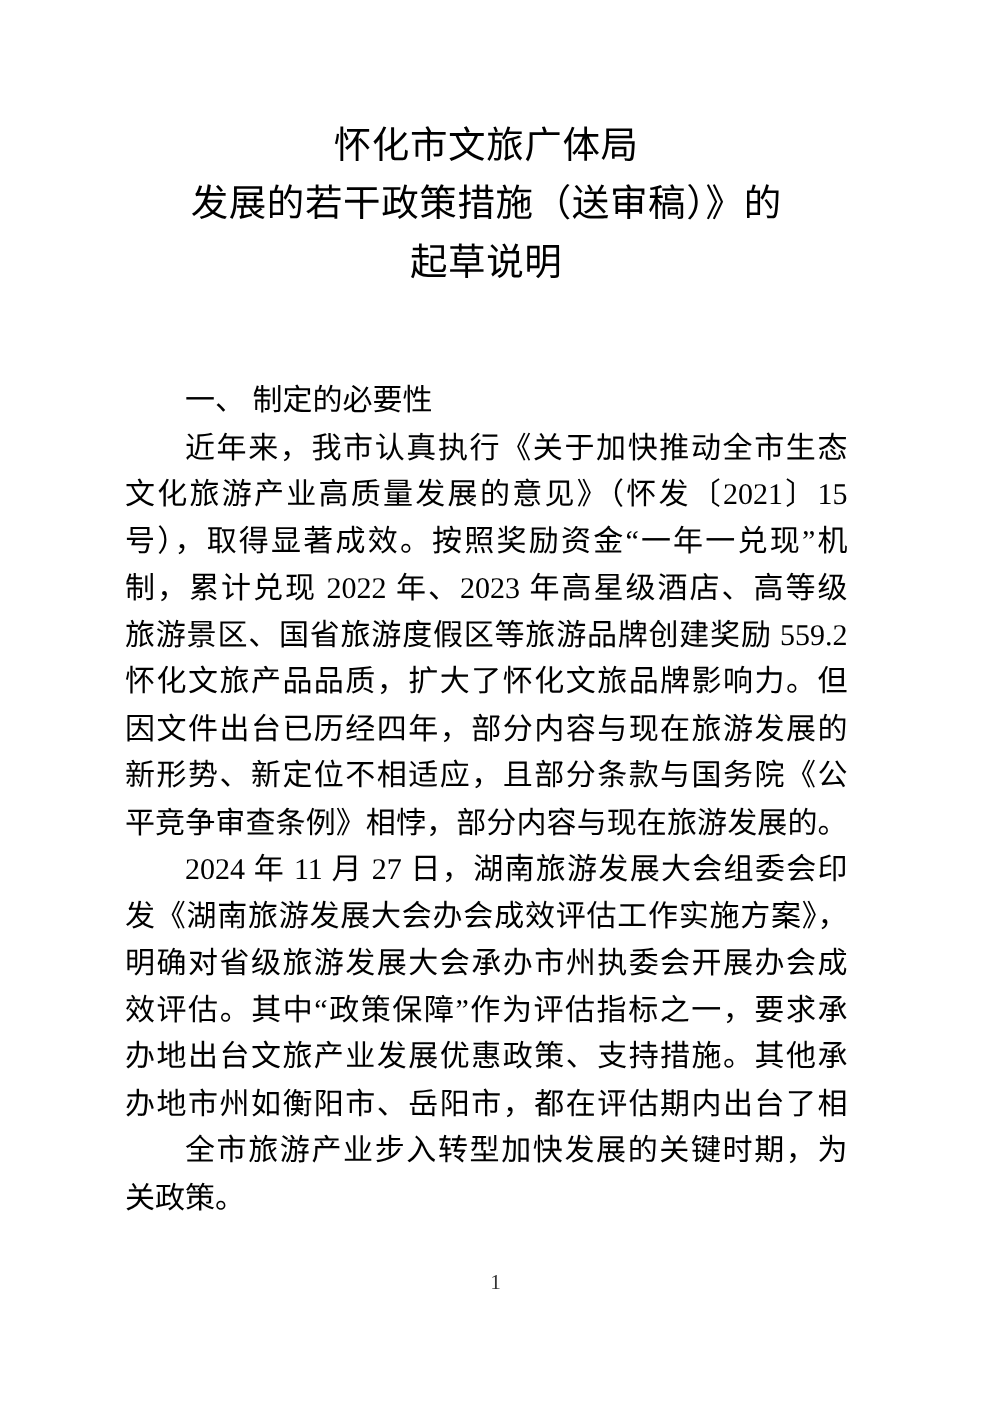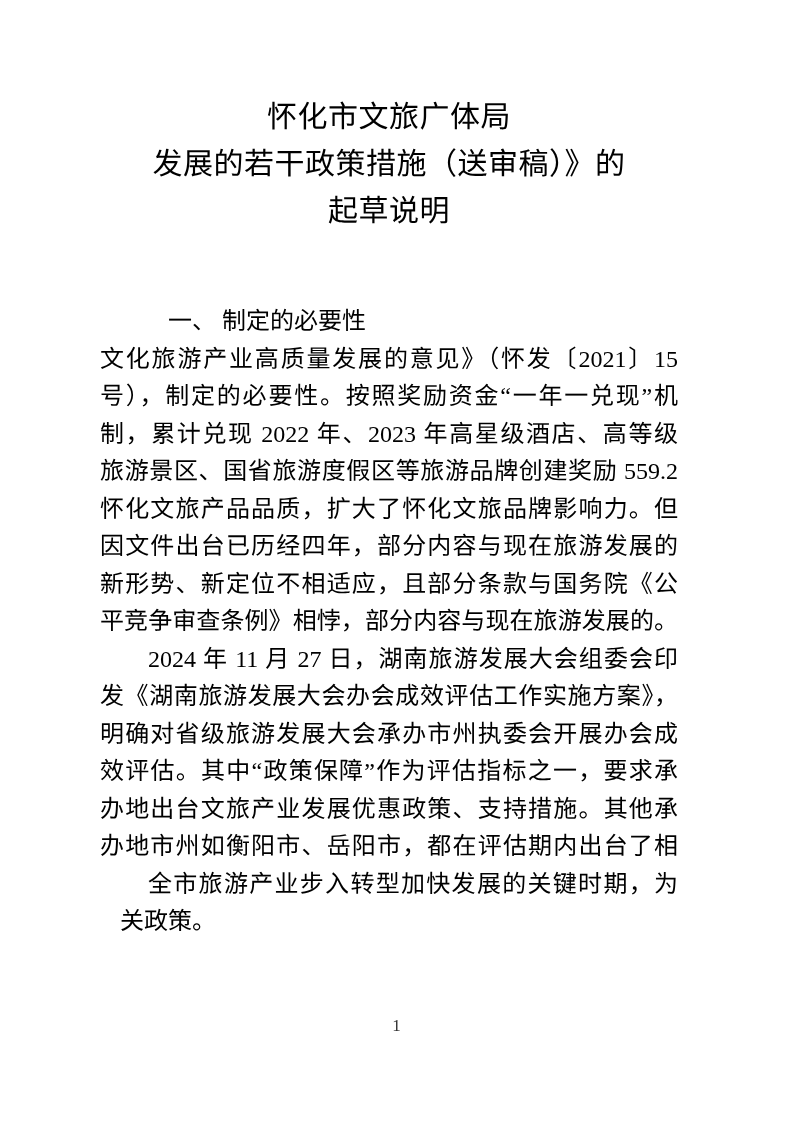--- a/index.html
+++ b/index.html
@@ -34,21 +34,20 @@
     line-height: 37.5px;
   }
   .body-line {
     white-space: nowrap;
     text-align: justify;
     text-align-last: justify;
     text-justify: inter-character;
   }
   .body-line.no-stretch {
     text-align-last: left;
-    margin-left: 20px;
   }
   .body-line.indent {
     text-indent: 2em;
   }
   .page-footer {
     position: absolute;
     top: 1016px;
     left: 0;
     width: 100%;
     text-align: center;
@@ -70,24 +69,25 @@
 
       <div class="title-line">发展的若干政策措施（送审稿）》的</div>
 
       <div class="title-line">起草说明</div>
     </div>
 
   <div class="doc-body">
 
       <div class="body-line indent no-stretch">一、 制定的必要性</div>
 
+      <div class="body-line indent">近年来，我市认真执行《关于加快推动全市生态</div>
 
       <div class="body-line">文化旅游产业高质量发展的意见》（怀发〔2021〕15</div>
 
-      <div class="body-line">号），制定的必要性。按照奖励资金“一年一兑现”机</div>
+      <div class="body-line">号），取得显著成效。按照奖励资金“一年一兑现”机</div>
 
       <div class="body-line">制，累计兑现 2022 年、2023 年高星级酒店、高等级</div>
 
       <div class="body-line">旅游景区、国省旅游度假区等旅游品牌创建奖励 559.2</div>
 
 
       <div class="body-line">怀化文旅产品品质，扩大了怀化文旅品牌影响力。但</div>
 
       <div class="body-line">因文件出台已历经四年，部分内容与现在旅游发展的</div>
 

